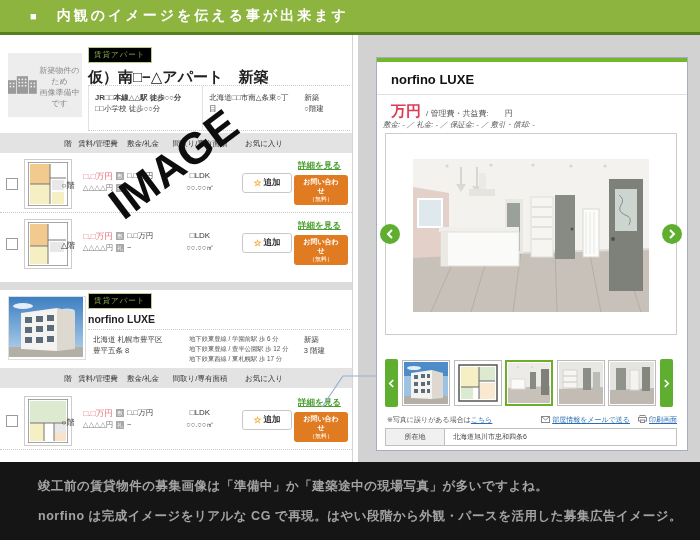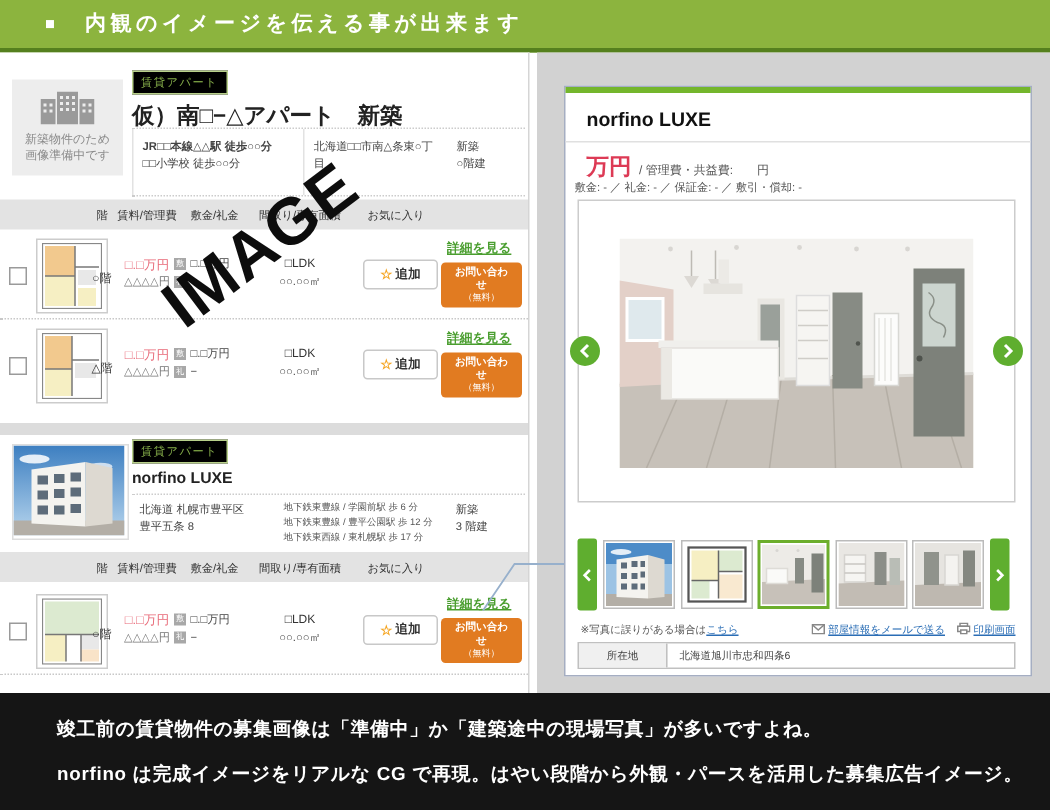--- a/index.html
+++ b/index.html
@@ -7,21 +7,21 @@
          font-family:"Liberation Sans","DejaVu Sans",sans-serif;-webkit-font-smoothing:antialiased;}
   
   .hdr{position:absolute;top:0;left:0;width:700px;height:32px;background:#8cb43e;
        border-bottom:3px solid #55801e;display:flex;align-items:center;color:#fff;}
   .hdr .bullet{margin-left:30px;font-size:11px;}
   .hdr .ttl{margin-left:20px;font-size:14px;font-weight:bold;letter-spacing:3px;}
   
   .left{position:absolute;top:35px;left:0;width:352px;height:427px;background:#fff;
         border-right:1px solid #d5d5d5;}
   .ph-box{position:absolute;left:8px;top:18px;width:74px;height:64px;background:#ededed;
-          display:flex;flex-direction:column;align-items:center;justify-content:center;}
+          display:flex;flex-direction:row;align-items:center;justify-content:center;}
   .ph-box .txt{font-size:8px;color:#8a8a8a;line-height:11px;text-align:center;margin-top:4px;}
   .badge{position:absolute;font-size:7.5px;color:#86ae4a;border:1px solid #b8d08a;background:#000000;
          padding:2px 5px;letter-spacing:1px;}
   .l1-badge{left:88px;top:12px;}
   .l1-title{position:absolute;left:88px;top:33px;font-size:15px;font-weight:bold;color:#222;}
   .inforow{position:absolute;left:88px;top:50px;width:262px;height:44px;
            border-top:1px dotted #ccc;border-bottom:1px dotted #ccc;display:flex;}
   .inforow .c{padding:6px 6px 0 6px;font-size:7.5px;color:#444;line-height:11px;}
   .inforow .c2{border-left:1px solid #e2e2e2;border-right:1px solid #e2e2e2;}
   .thead{position:absolute;left:0;width:352px;height:20px;background:#e3e3e3;}
@@ -70,21 +70,21 @@
   .right{position:absolute;top:35px;left:358px;width:342px;height:427px;background:#d2d2d2;}
   .card{position:absolute;left:18px;top:22px;width:310px;height:392px;background:#fff;
         border:1px solid #a5aec2;z-index:4;}
   .card .greenbar{position:absolute;top:0;left:0;width:100%;height:4px;background:#74b62c;}
   .card .dtitle{position:absolute;left:14px;top:14px;font-size:13px;font-weight:bold;color:#111;}
   .card .tsep{position:absolute;left:0;top:36px;width:100%;height:1px;background:#e0e0e0;}
   .prow{position:absolute;left:14px;top:44px;display:flex;align-items:baseline;}
   .prow .yen{font-size:15px;font-weight:bold;color:#dd3a55;}
   .prow .nt{font-size:8px;color:#555;margin-left:5px;}
   .prow .nt2{font-size:8px;color:#555;margin-left:16px;}
-  .fees{position:absolute;left:6px;top:62px;font-size:7.5px;color:#555;}
+  .fees{position:absolute;left:6px;top:62px;font-size:7.5px;color:#555;font-style:italic;}
   .viewer{position:absolute;left:8px;top:75px;width:290px;height:200px;border:1px solid #ccc;background:#fff;}
   .mainph{position:absolute;left:27px;top:25px;width:236px;height:153px;}
   .nav{position:absolute;top:50%;transform:translateY(-50%);width:20px;height:20px;border-radius:50%;
        background:#5fae2f;display:flex;align-items:center;justify-content:center;cursor:pointer;z-index:5;}
   .nav.prev{left:-6px;} .nav.next{right:-6px;}
   .caption{position:absolute;left:8px;top:276px;width:292px;height:19px;background:#6e6e6e;color:#fff;
            display:flex;align-items:center;font-size:8.5px;}
   .caption .cap{margin-left:8px;} .caption .cnt{margin-left:auto;margin-right:8px;font-size:8px;}
   .tstrip{position:absolute;left:0;top:299px;width:310px;height:52px;}
   .tnav{position:absolute;top:2px;width:13px;height:48px;background:#5fae2f;border-radius:2px;
@@ -97,21 +97,21 @@
   .linksrow{position:absolute;left:10px;top:357px;width:290px;display:flex;align-items:center;font-size:7px;color:#555;}
   .blue{color:#2a6db5;text-decoration:underline;cursor:pointer;}
   .linksrow .rgt{margin-left:auto;display:flex;align-items:center;gap:8px;}
   .mini{display:inline-block;vertical-align:-1px;margin-right:2px;}
   .locrow{position:absolute;left:8px;top:370px;width:292px;height:18px;border:1px solid #c0c0c0;
           display:flex;align-items:center;font-size:7px;color:#444;box-sizing:border-box;}
   .locrow .lbl{width:58px;height:100%;background:#f0f0f0;border-right:1px solid #c0c0c0;
                display:flex;align-items:center;justify-content:center;flex:0 0 auto;}
   .locrow .val{padding-left:8px;}
   
-  .footer{position:absolute;left:0;top:462px;width:700px;height:78px;background:#151515;color:#ffffff;}
+  .footer{position:absolute;left:0;top:462px;width:700px;height:78px;background:#151515;color:#a3a3a3;}
   .footer div{position:absolute;left:38px;font-size:12.5px;font-weight:bold;letter-spacing:0.5px;white-space:nowrap;}
   .f1{top:16px;} .f2{top:46px;}
   .callout{position:absolute;left:0;top:0;width:700px;height:540px;z-index:3;pointer-events:none;}
 </style>
 </head>
 <body>
 
 <div class="slide">
 
   <div class="hdr">

